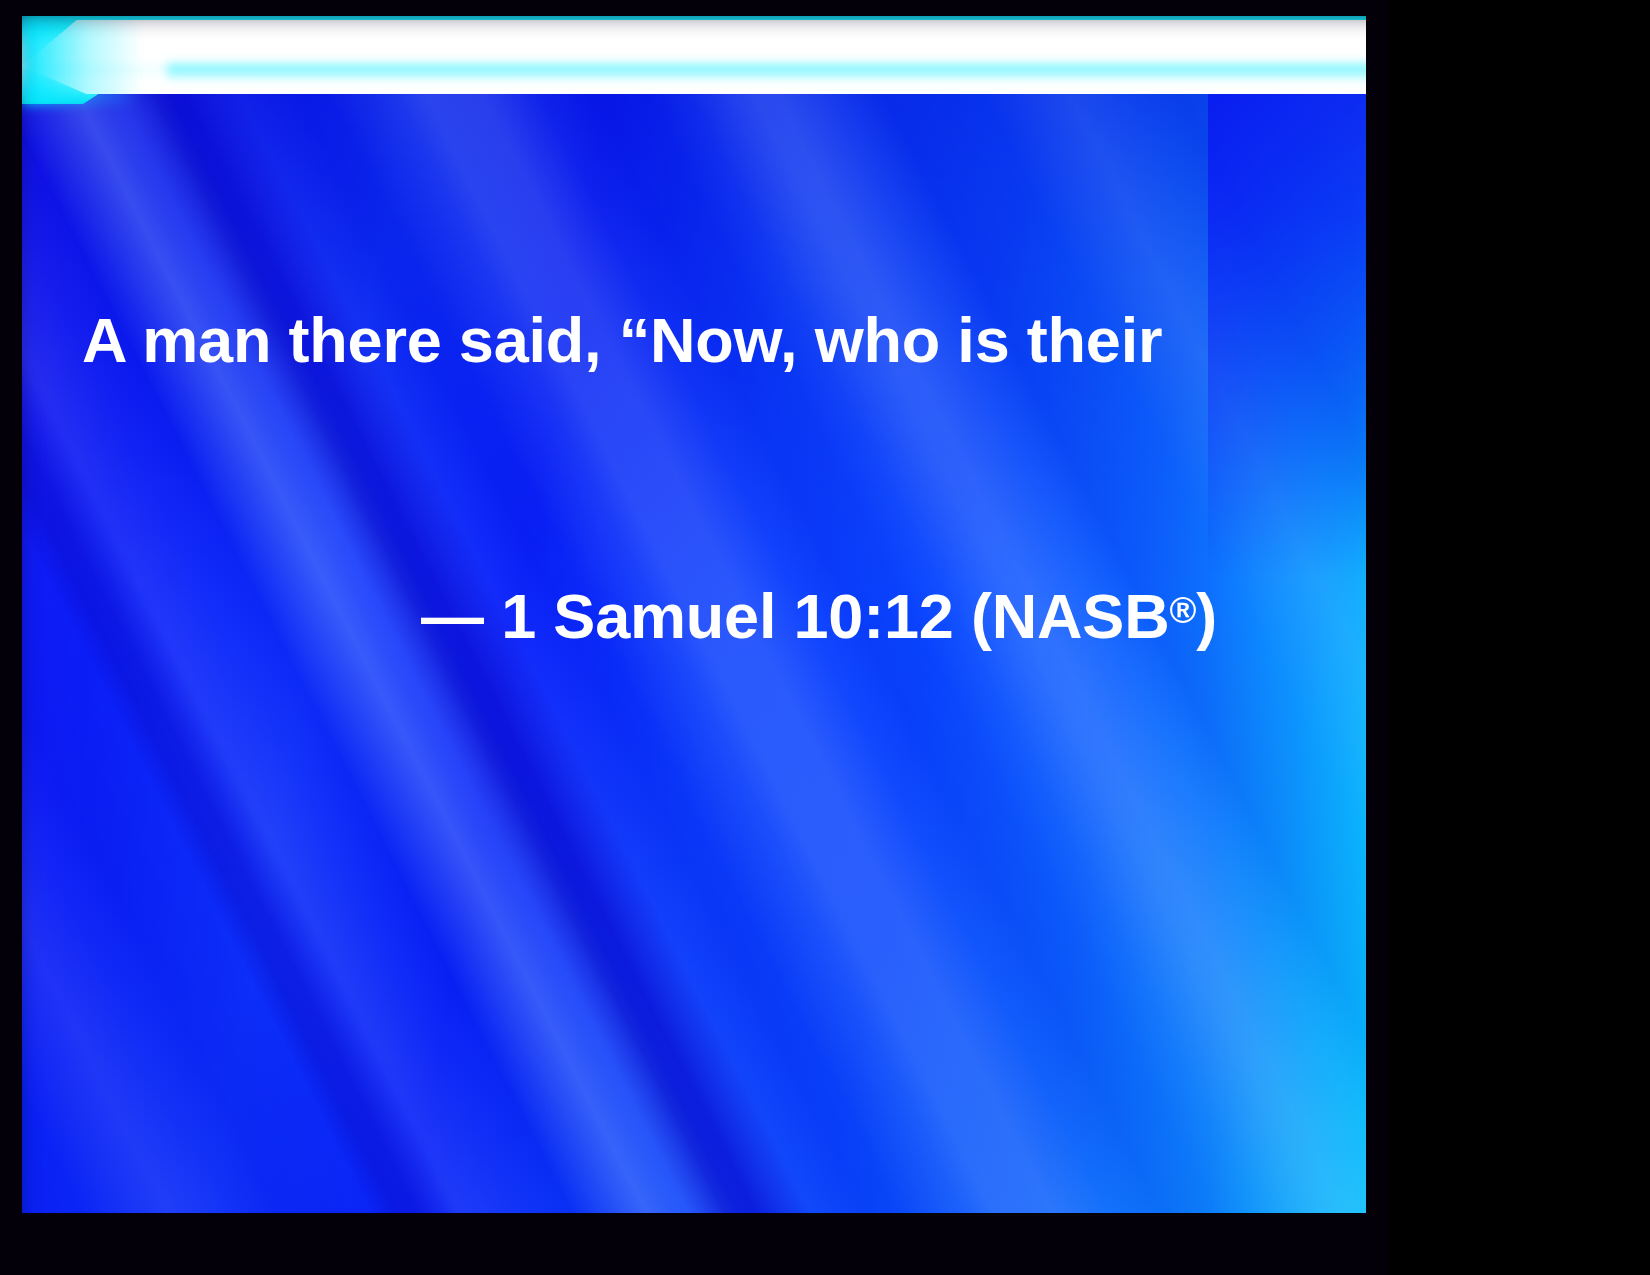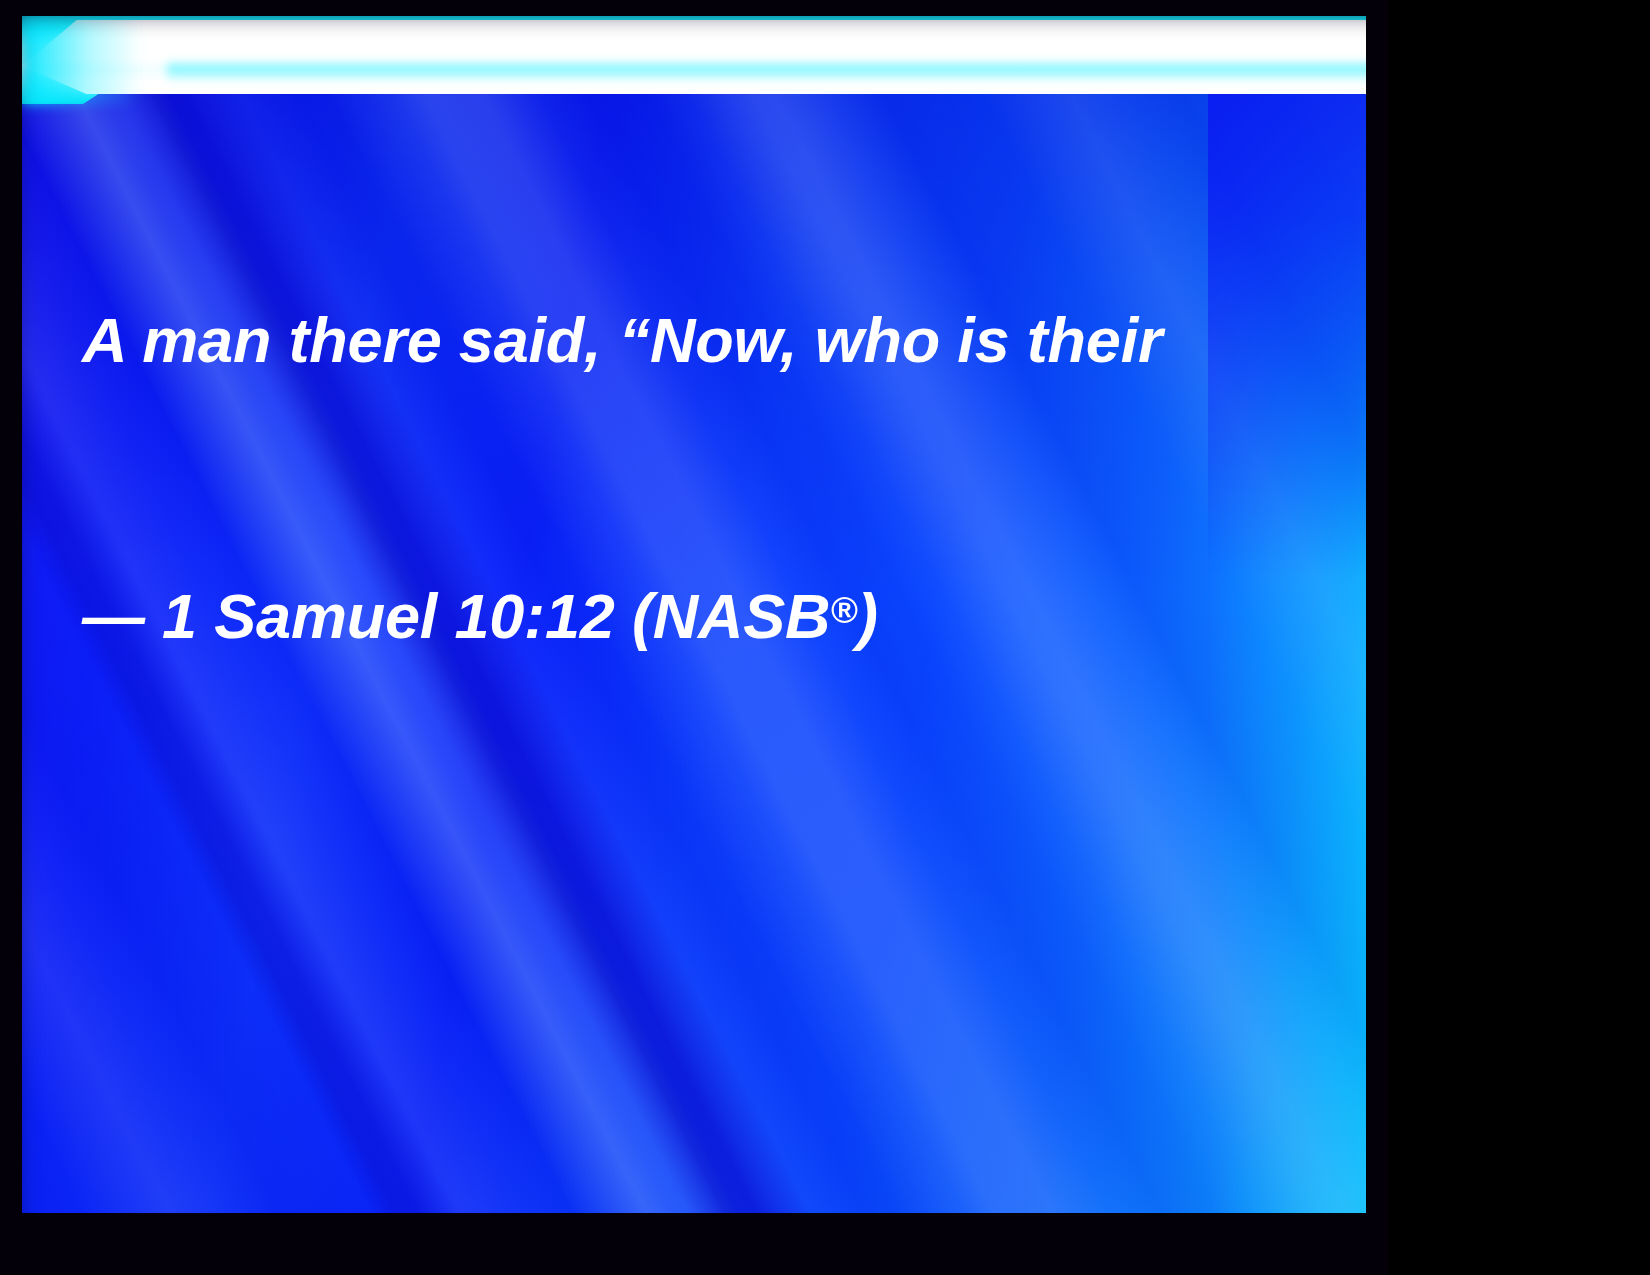--- a/index.html
+++ b/index.html
@@ -9,21 +9,20 @@
     background: #000000;
   }
 
   #slide {
     position: relative;
     width: 1388px;
     height: 1275px;
     background: #3b82f6;
     overflow: hidden;
     font-family: "Liberation Sans", "DejaVu Sans", sans-serif;
-    font-style: italic;
   }
 
   
   .frame-top    { position:absolute; left:0; top:0;      width:1650px; height:16px;  background:#04000a; z-index:40; }
   .frame-bottom { position:absolute; left:0; bottom:0;   width:1650px; height:62px;  background:#04000a; z-index:40; }
   .frame-left   { position:absolute; left:0; top:0;      width:22px;   height:1275px;background:#04000a; z-index:40; }
   .frame-right  { position:absolute; right:0; top:0;     width:22px;   height:1275px;background:#04000a; z-index:40; }
 
   
   .frame-glow {
@@ -199,21 +198,21 @@
     color:#ffffff;
     font-size:63px;
     font-weight:bold;
     line-height:92px;
     letter-spacing:-0.2px;
     white-space:pre-wrap;
   }
   .verse-line { display:block; }
   .attrib {
     display:block;
-    text-align:left;
+    text-align:center;
     padding-right:6px;
   }
   .reg {
     font-size:0.58em;
     vertical-align: 0.42em;
     line-height:0;
   }
 </style>
 </head>
 <body>

